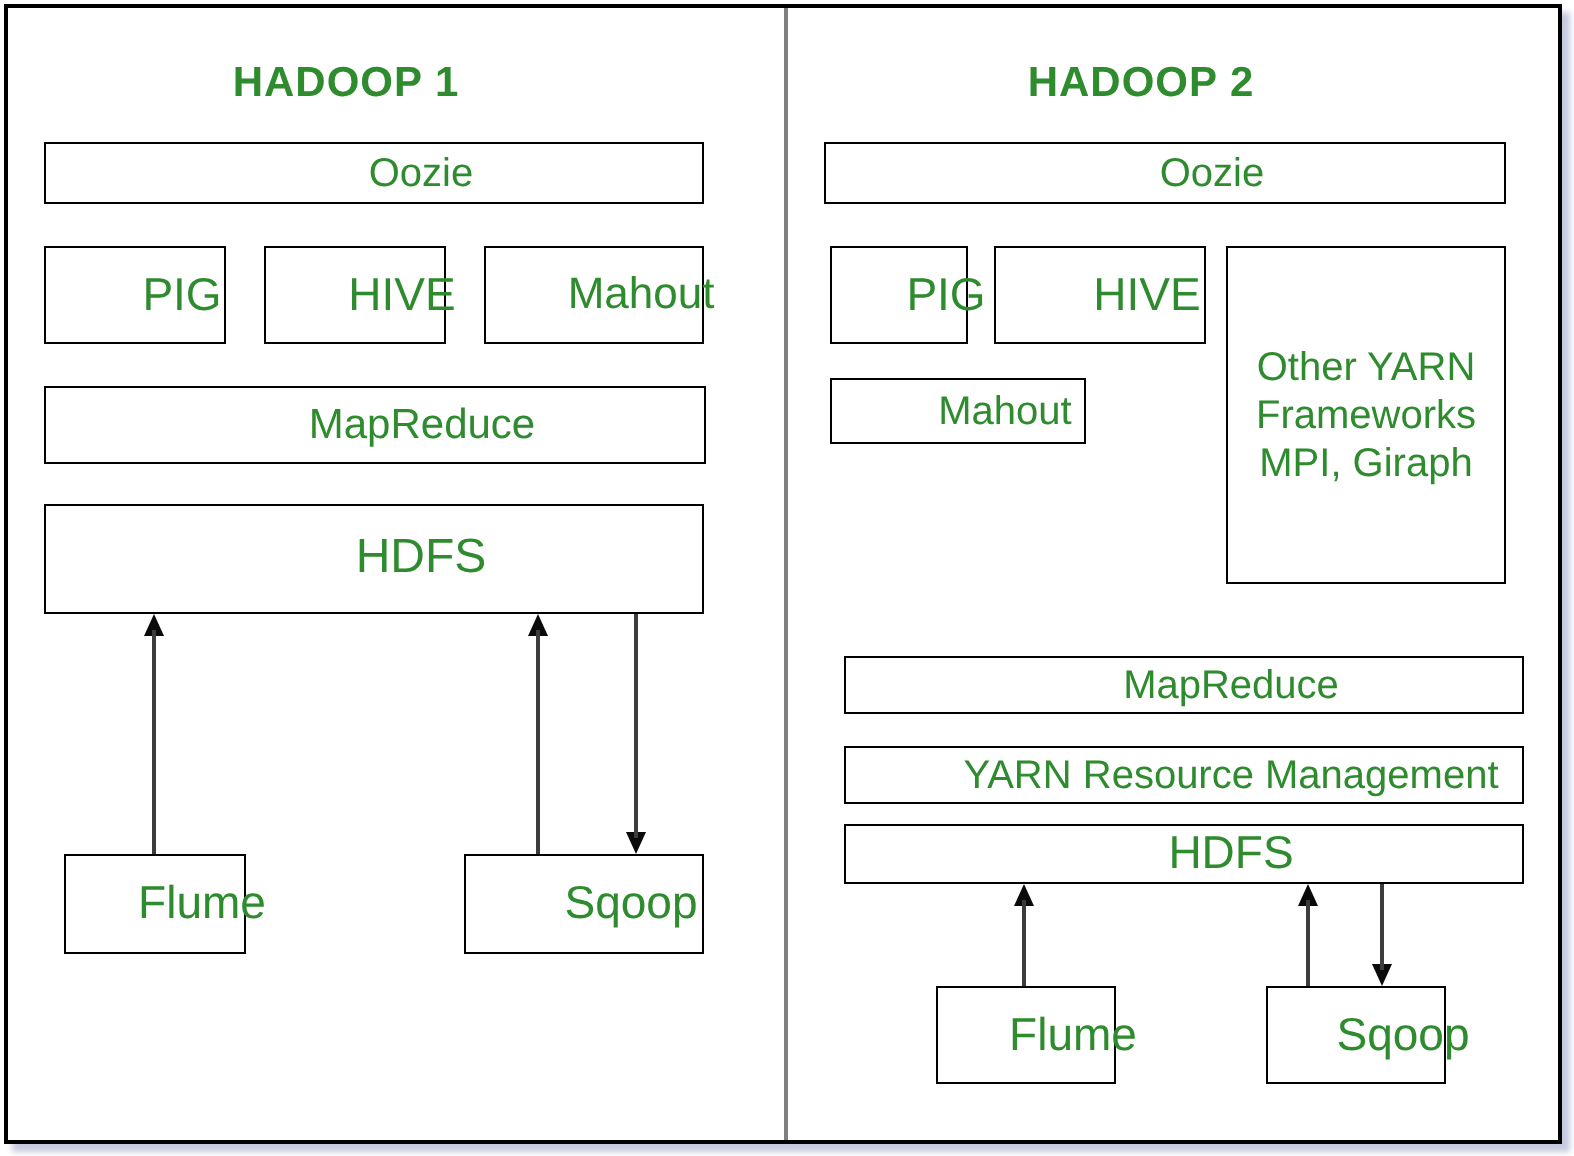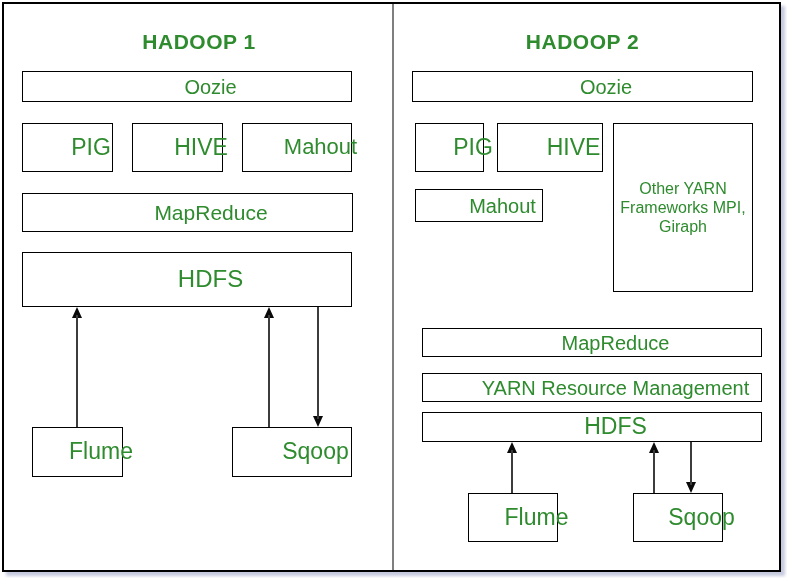--- a/index.html
+++ b/index.html
@@ -51,39 +51,39 @@
   .arrow.down .stem{top:0;bottom:8px;}
   .arrow .head{
     position:absolute;left:0;width:0;height:0;
     border-left:5px solid transparent;
     border-right:5px solid transparent;
   }
   .arrow.up .head{top:0;border-bottom:11px solid #0a0a0a;}
   .arrow.down .head{bottom:0;border-top:11px solid #0a0a0a;}
 
   
-  .h1-title   {left:34px; top:30px;  width:330px; height:24px;}
+  .h1-title   {left:8px; top:30px;  width:330px; height:24px;}
   .h1-oozie   {left:22px; top:71px;  width:330px; height:31px; font-size:20px;}
   .h1-pig     {left:22px; top:123px; width:91px;  height:49px; font-size:23px;}
   .h1-hive    {left:132px;top:123px; width:91px;  height:49px; font-size:23px;}
   .h1-mahout  {left:242px;top:123px; width:110px; height:49px; font-size:22px;}
   .h1-mapred  {left:22px; top:193px; width:331px; height:39px; font-size:21px;}
   .h1-hdfs    {left:22px; top:252px; width:330px; height:55px; font-size:24px;}
   .h1-flume   {left:32px; top:427px; width:91px;  height:50px; font-size:23px;}
   .h1-sqoop   {left:232px;top:427px; width:120px; height:50px; font-size:23px;}
   .h1-arr1{left:72px;  top:307px; height:120px;}
   .h1-arr2{left:264px; top:307px; height:120px;}
   .h1-arr3{left:313px; top:307px; height:120px;}
 
   
-  .h2-title   {left:412px;top:30px;  width:341px; height:24px;}
+  .h2-title   {left:400px;top:30px;  width:341px; height:24px;}
   .h2-oozie   {left:412px;top:71px;  width:341px; height:31px; font-size:20px;}
   .h2-pig     {left:415px;top:123px; width:69px;  height:49px; font-size:23px;}
   .h2-hive    {left:497px;top:123px; width:106px; height:49px; font-size:23px;}
-  .h2-other   {left:613px;top:123px; width:140px; height:169px; font-size:16px; padding:4px;text-align:center;}
+  .h2-other   {left:613px;top:123px; width:140px; height:169px; font-size:20px; padding:4px;text-align:center;}
   .h2-mahout  {left:415px;top:189px; width:128px; height:33px; font-size:20px;}
   .h2-mapred  {left:422px;top:328px; width:340px; height:29px; font-size:20px;}
   .h2-yarn    {left:422px;top:373px; width:340px; height:29px; font-size:20px;text-align:center;}
   .h2-hdfs    {left:422px;top:412px; width:340px; height:30px; font-size:23px;}
   .h2-flume   {left:468px;top:493px; width:90px;  height:49px; font-size:23px;}
   .h2-sqoop   {left:633px;top:493px; width:90px;  height:49px; font-size:23px;}
   .h2-arr1{left:507px; top:442px; height:51px;}
   .h2-arr2{left:649px; top:442px; height:51px;}
   .h2-arr3{left:686px; top:442px; height:51px;}
 </style>

